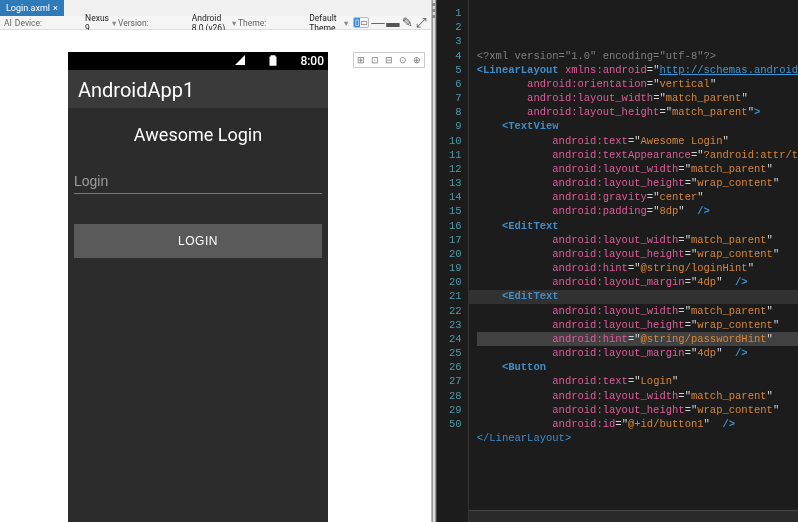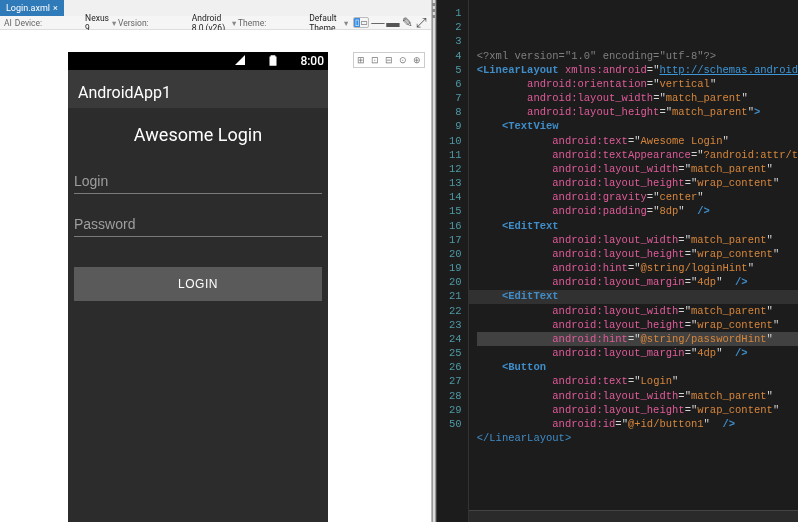--- a/index.html
+++ b/index.html
@@ -90,21 +90,21 @@
     font-size:12px;
     font-weight:500;
   }
   .statusbar .sig svg{width:12px;height:12px;fill:#fff;}
   .statusbar .bat svg{width:14px;height:14px;fill:#fff;}
   .actionbar {
     height:38px;
     background:#3a3a3a;
     display:flex; align-items:flex-end;
     color:#fff;
-    font-size:16px;
+    font-size:20px;
     padding:0 10px 6px 10px;
   }
   .screen {
     padding:10px 6px;
     display:flex; flex-direction:column; gap:16px;
   }
   .title-text {
     text-align:center;
     color:#fff;
     font-size:18px;
@@ -260,21 +260,20 @@
               </svg>
           </span>
           <span>8:00</span>
         </div>
         <div class="actionbar">
           <span>AndroidApp1</span>
         </div>
         <div class="screen">
           <div class="title-text">Awesome Login</div>
           <input class="edit-field" placeholder="Login" style="">
-          <input class="edit-field" placeholder="Password" style="">
           <button class="login-btn">LOGIN</button>
         </div>
       </div>
     </div>
   </div>
 
   <div class="splitter">
     <div class="grip"></div>
       <div class="grip"></div>
       <div class="grip"></div>

